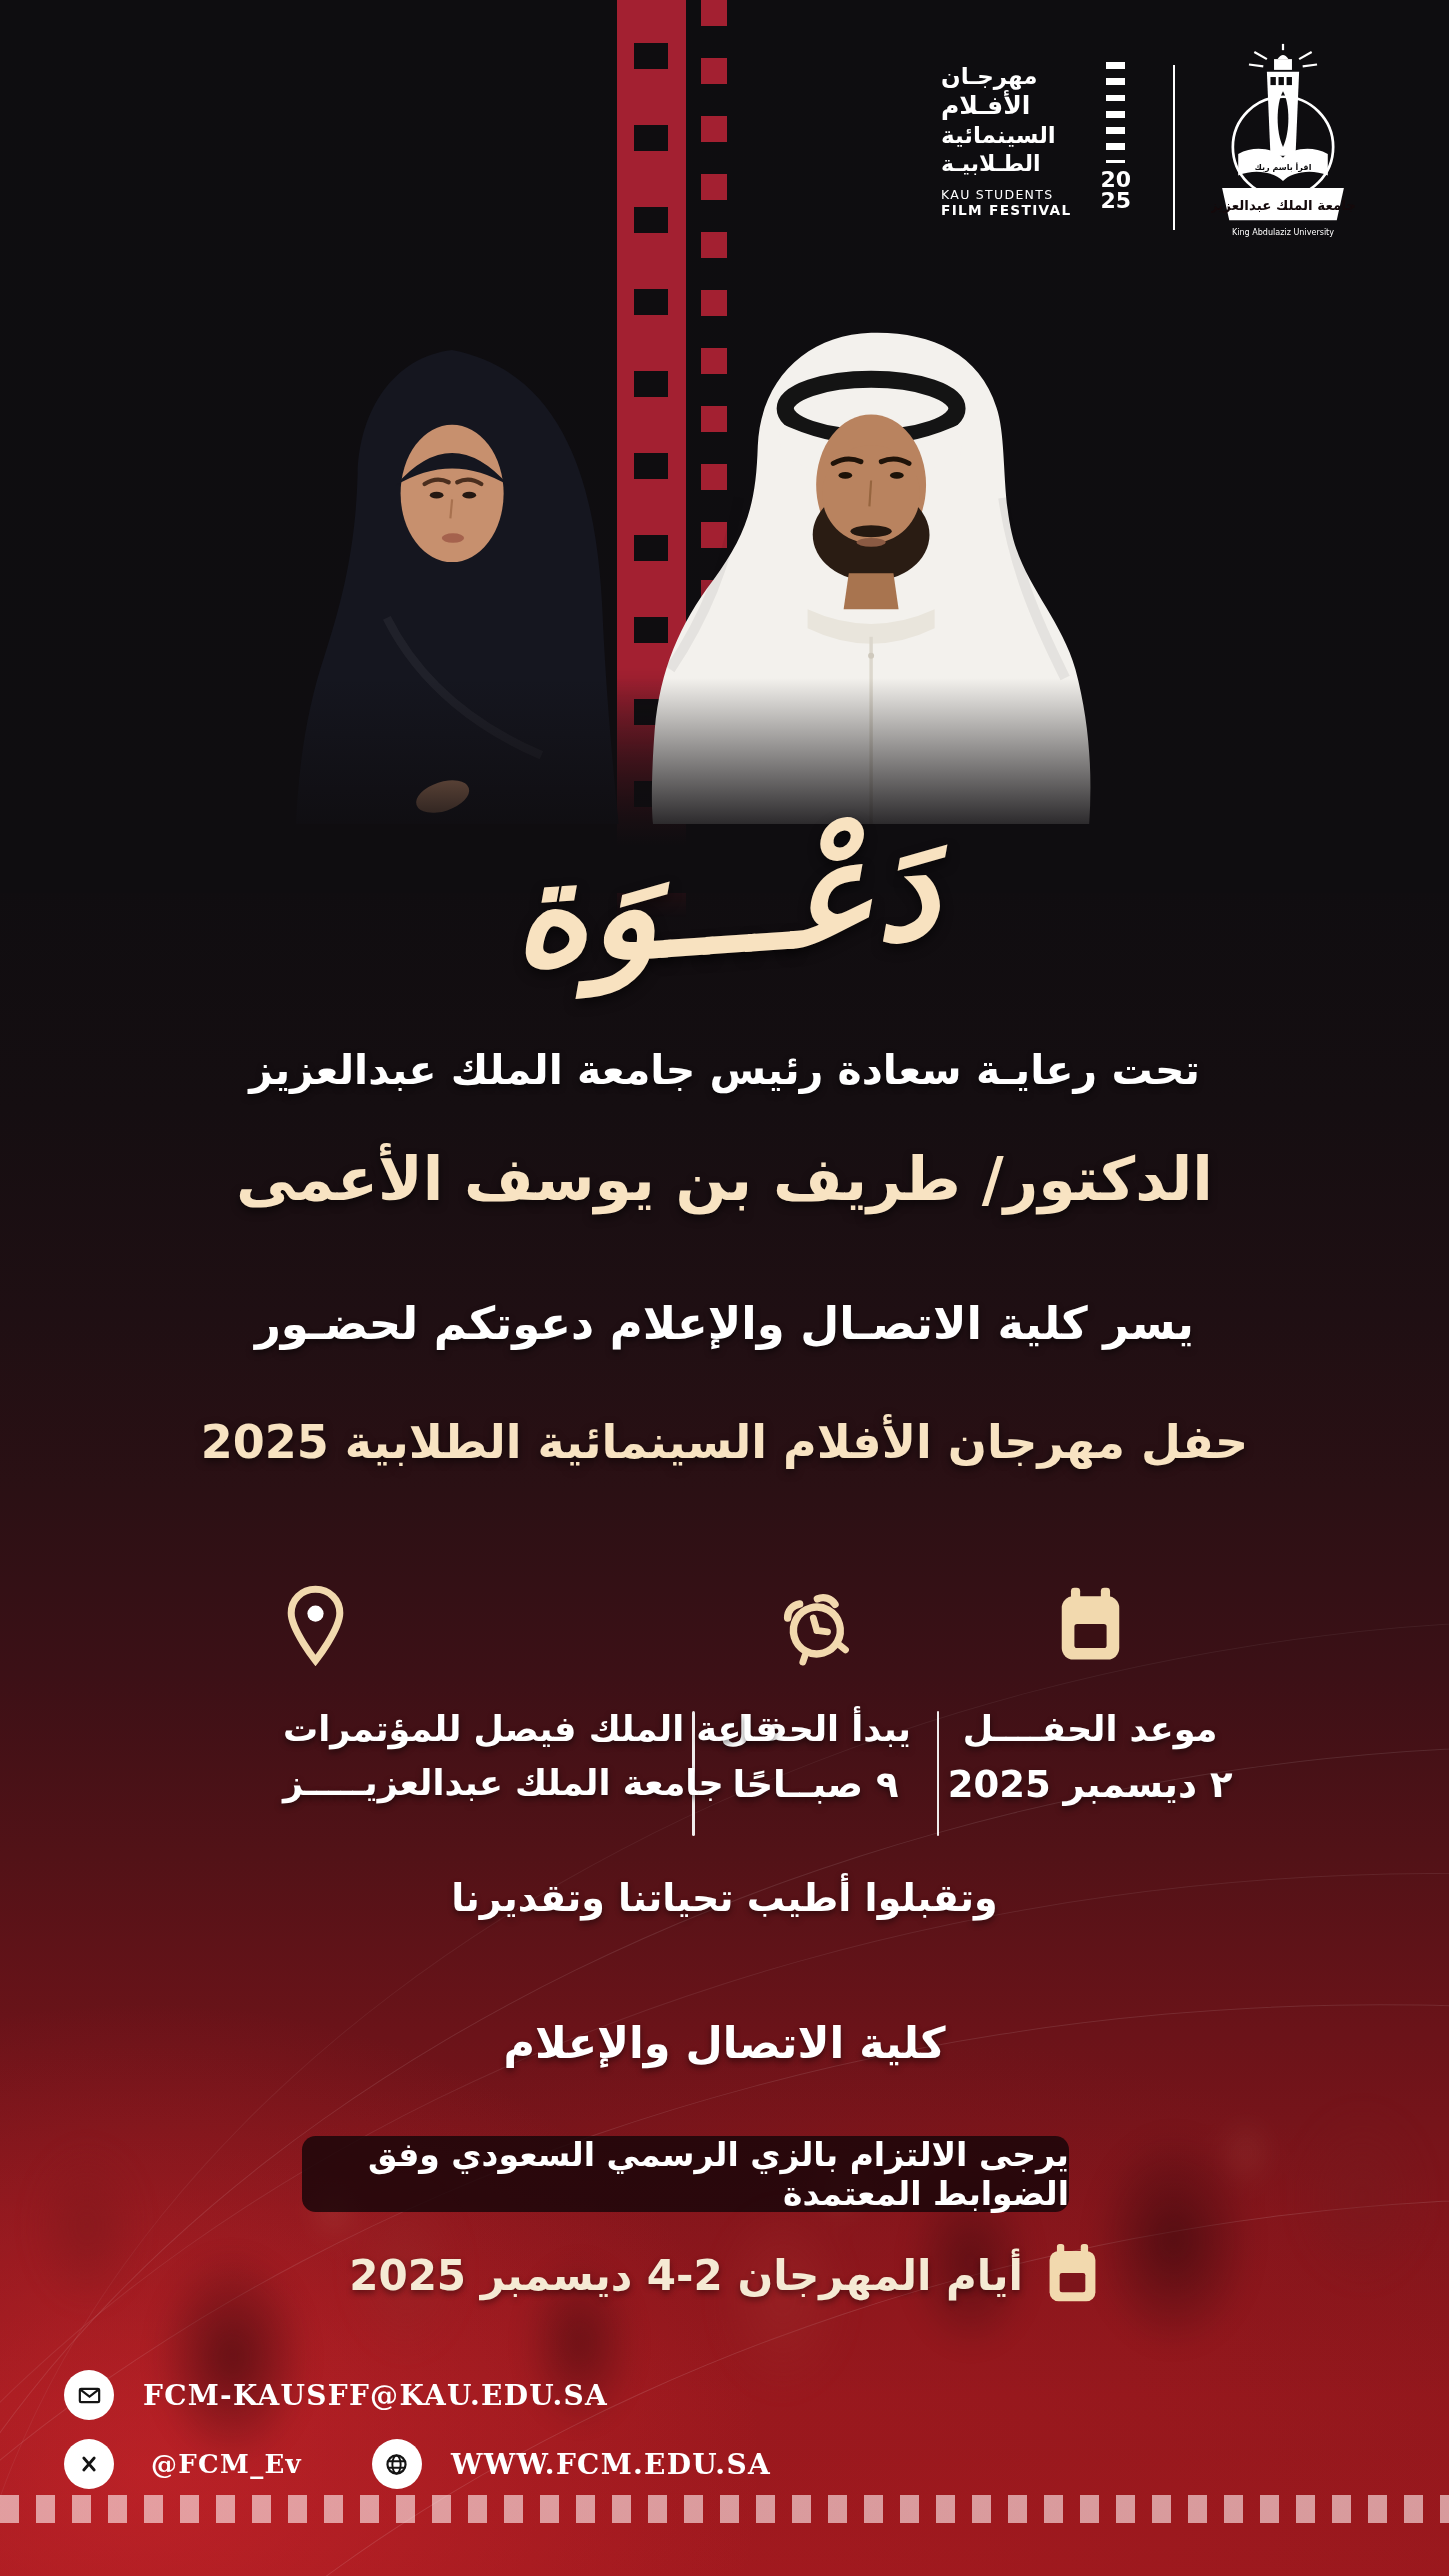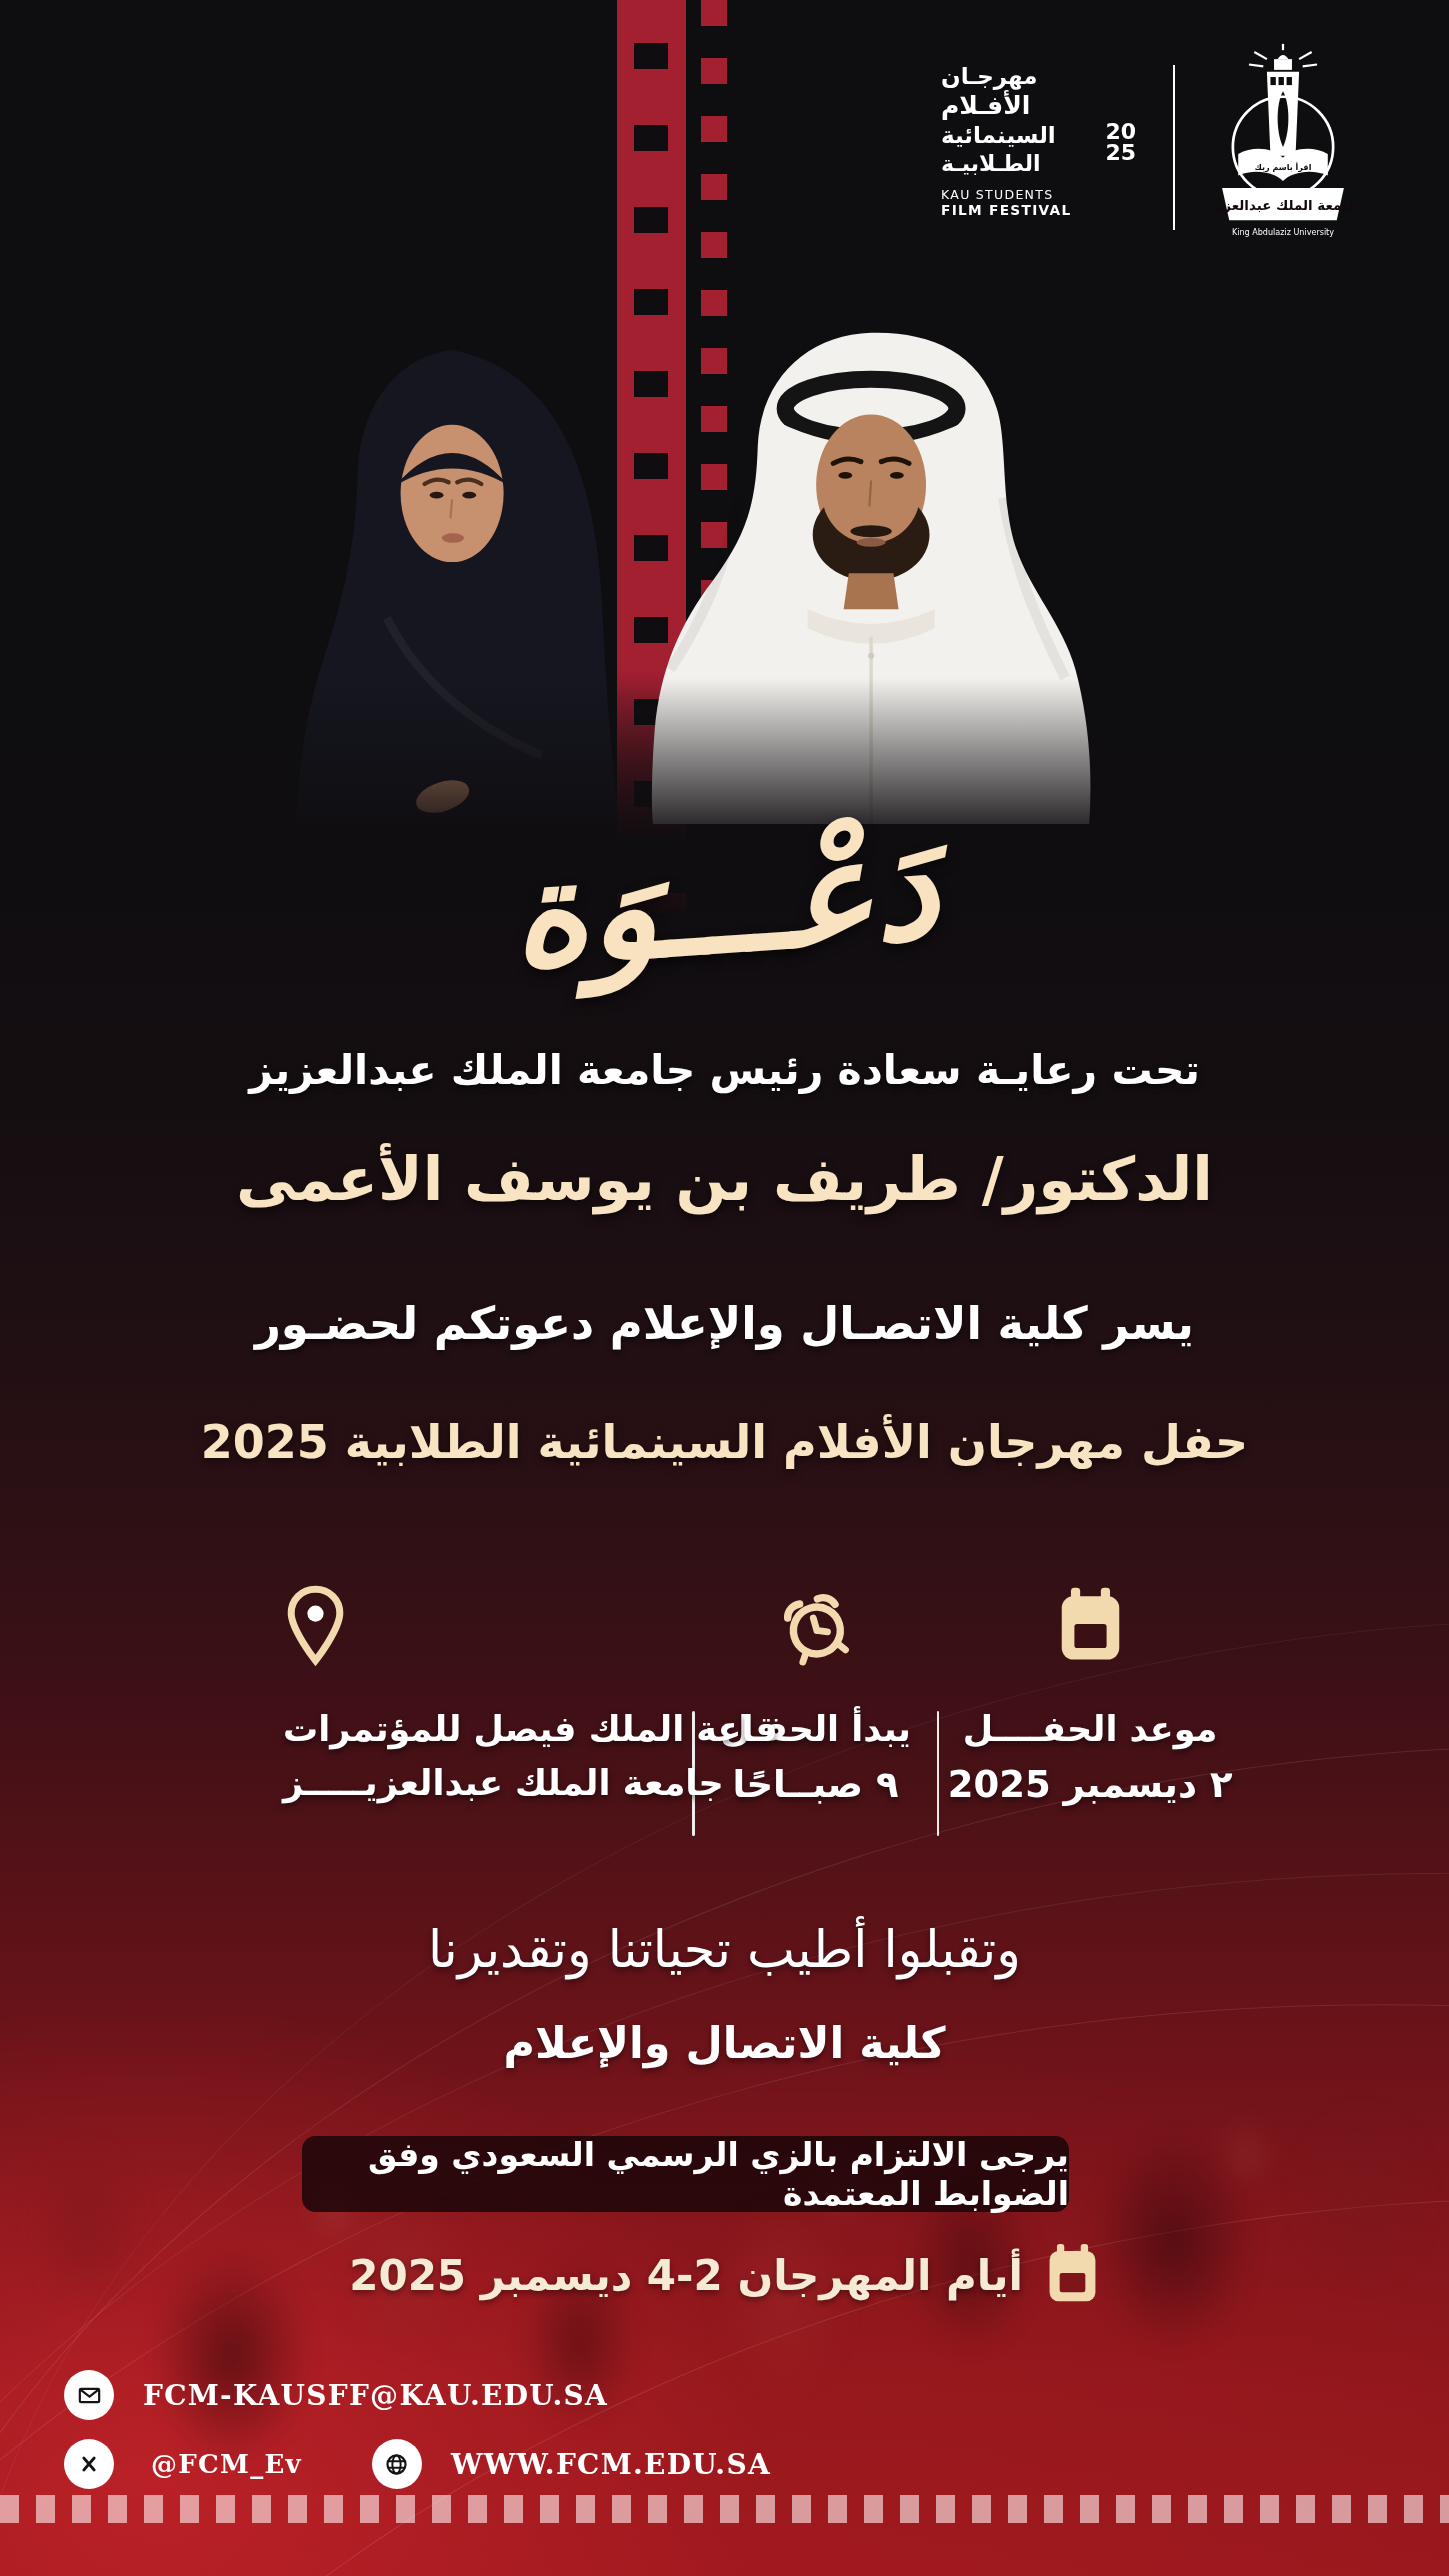--- a/index.html
+++ b/index.html
@@ -45,21 +45,21 @@
     mask-image:linear-gradient(180deg,#000 0 70%,transparent 98%);}
   
   .fest-logo{left:941px;top:62px;width:185px;display:flex;gap:8.6px;justify-content:flex-end;color:#fff;}
   .fest-text{width:156px;text-align:left;direction:rtl;}
   .fest-text .a1{font-size:23px;font-weight:600;line-height:1.25;}
   .fest-text .a2{font-size:25px;font-weight:800;line-height:1.2;}
   .fest-text .a3{font-size:23px;font-weight:800;line-height:1.25;}
   .fest-text .a4{font-size:22px;font-weight:600;line-height:1.3;}
   .fest-text .e1{direction:ltr;font-size:12.5px;letter-spacing:1.3px;margin-top:8.6px;}
   .fest-text .e2{direction:ltr;font-size:13.7px;font-weight:800;letter-spacing:1.3px;}
-  .logo-strip{width:20.6px;display:flex;flex-direction:row;align-items:center;}
+  .logo-strip{width:20.6px;display:flex;flex-direction:column;align-items:center;}
   .strip-holes{width:19px;height:101px;background:repeating-linear-gradient(180deg,#fff 0 6.9px,transparent 6.9px 16.3px);}
   .logo-year{font-size:22px;font-weight:800;line-height:.95;margin-top:6.9px;text-align:center;}
   .logo-sep{left:1173px;top:65px;width:1.7px;height:165px;background:#fff;}
   .kau-logo{left:1211px;top:43px;}
   
   .people-wrap{left:258px;top:326px;width:936px;height:498px;}
   .people-fade{left:0;top:678px;width:100%;height:215px;
     background:linear-gradient(180deg,rgba(15,13,16,0) 0%,#0f0d10 78%,#0f0d10 100%);}
   
   .center-text{left:0;width:100%;text-align:center;direction:rtl;}
@@ -74,21 +74,21 @@
   .dcol{display:flex;flex-direction:column;align-items:center;}
   .dcol .icon-wrap{height:82px;display:flex;align-items:flex-end;justify-content:center;}
   .dlabel{margin-top:43px;font-size:35px;font-weight:800;text-shadow:0 2.6px 6px rgba(0,0,0,.5);white-space:nowrap;}
   .dvalue{margin-top:13.7px;font-size:37px;font-weight:600;text-shadow:0 2.6px 6px rgba(0,0,0,.5);white-space:nowrap;}
   .dvalue.bold{font-weight:800;font-size:35px;}
   .col-date{width:302px;}
   .col-time{width:242px;}
   .col-venue{width:409px;align-items:flex-end;}
   .vdiv{width:2.6px;height:125px;background:rgba(255,255,255,.92);margin-top:127px;border-radius:1.7px;}
   
-  .regards{top:1920px;font-size:51px;font-weight:400;color:#fff;text-shadow:0 2.6px 6.9px rgba(0,0,0,.45);}
+  .regards{top:1876px;font-size:38px;font-weight:700;color:#fff;text-shadow:0 2.6px 6.9px rgba(0,0,0,.45);}
   .faculty{top:2018px;font-size:43px;font-weight:800;color:#fff;text-shadow:0 2.6px 6.9px rgba(0,0,0,.45);}
   .dress-box{left:302px;top:2136px;width:767px;height:76px;border-radius:13.7px;
     background:rgba(22,5,8,.82);display:flex;align-items:center;justify-content:center;}
   .dress-box span{direction:rtl;font-size:33px;font-weight:600;color:#fff;}
   .festdays{left:0;top:2238px;width:100%;display:flex;direction:rtl;justify-content:center;align-items:center;gap:22px;}
   .festdays span{font-size:42px;font-weight:800;color:#f5ead4;text-shadow:0 2.6px 6.9px rgba(0,0,0,.4);}
   
   .contact{left:64px;top:2370px;display:flex;flex-direction:column;gap:19px;color:#fff;}
   .crow{display:flex;align-items:center;gap:29px;}
   .ccircle{width:50px;height:50px;border-radius:50%;background:#fff;display:flex;align-items:center;justify-content:center;flex:0 0 auto;}

